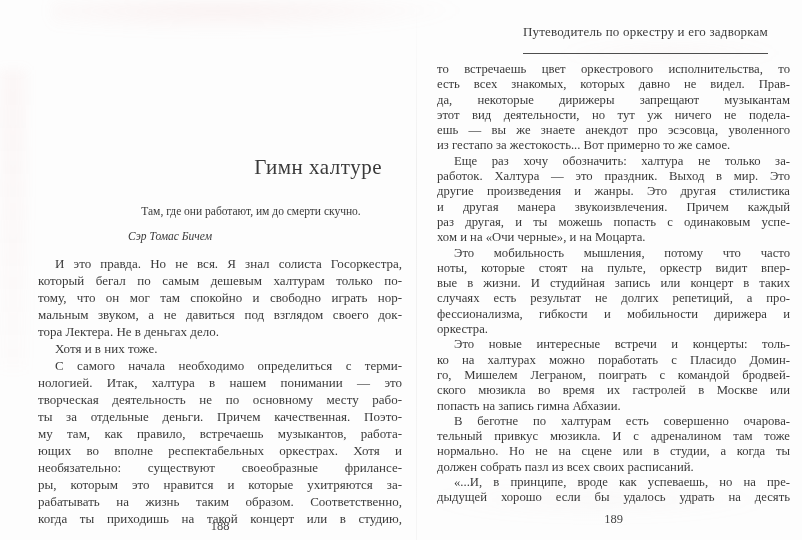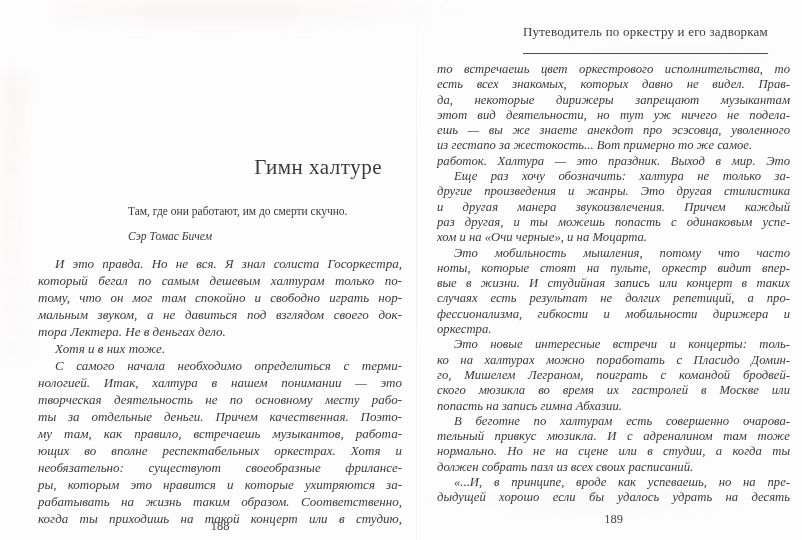--- a/index.html
+++ b/index.html
@@ -28,24 +28,24 @@
   .page { position: absolute; top: 0; height: 540px; }
   .page.left  { left: 38px;  width: 364px; }
   .page.right { left: 437px; width: 353px; }
 
   .chapter-title {
     position: absolute; top: 155px; left: -20px; width: 364px;
     margin: 0; font-size: 21px; font-weight: normal; text-align: right;
     letter-spacing: 0.5px; color: var(--text, #3a3a3a);
   }
   .epigraph { position: absolute; top: 204px; left: 90px; width: 246px; font-size: 11.5px; }
-  .epi-text { text-align: left; line-height: 14px; }
+  .epi-text { text-align: center; line-height: 14px; }
   .epi-attr { font-style: italic; margin-top: 12px; }
 
-  .body-text { position: absolute; left: 0; width: 100%; font-style: italic; }
+  .body-text { position: absolute; left: 0; width: 100%; }
   .page.left  .body-text { top: 255px; font-size: 13px;   }
   .page.right .body-text { top: 62px;  font-size: 12.7px; }
 
   .line { text-align: justify; text-align-last: justify; white-space: normal; }
   .page.left  .line { line-height: 17px;   height: 17px; }
   .page.right .line { line-height: 15.3px; height: 15.3px; }
   .line.indent { text-indent: 17px; }
   .line.last { text-align-last: left; }
 
   .running-header {
@@ -97,22 +97,22 @@
 
   <div class="page right">
     <div class="running-header">Путеводитель по оркестру и его задворкам</div>
     <div class="body-text">
         <div class="line">то встречаешь цвет оркестрового исполнительства, то</div>
         <div class="line">есть всех знакомых, которых давно не видел. Прав-</div>
         <div class="line">да, некоторые дирижеры запрещают музыкантам</div>
         <div class="line">этот вид деятельности, но тут уж ничего не подела-</div>
         <div class="line">ешь — вы же знаете анекдот про эсэсовца, уволенного</div>
         <div class="line last">из гестапо за жестокость... Вот примерно то же самое.</div>
+        <div class="line indent">Еще раз хочу обозначить: халтура не только за-</div>
         <div class="line">работок. Халтура — это праздник. Выход в мир. Это</div>
-        <div class="line indent">Еще раз хочу обозначить: халтура не только за-</div>
         <div class="line">другие произведения и жанры. Это другая стилистика</div>
         <div class="line">и другая манера звукоизвлечения. Причем каждый</div>
         <div class="line">раз другая, и ты можешь попасть с одинаковым успе-</div>
         <div class="line last">хом и на «Очи черные», и на Моцарта.</div>
         <div class="line indent">Это мобильность мышления, потому что часто</div>
         <div class="line">ноты, которые стоят на пульте, оркестр видит впер-</div>
         <div class="line">вые в жизни. И студийная запись или концерт в таких</div>
         <div class="line">случаях есть результат не долгих репетиций, а про-</div>
         <div class="line">фессионализма, гибкости и мобильности дирижера и</div>
         <div class="line last">оркестра.</div>

